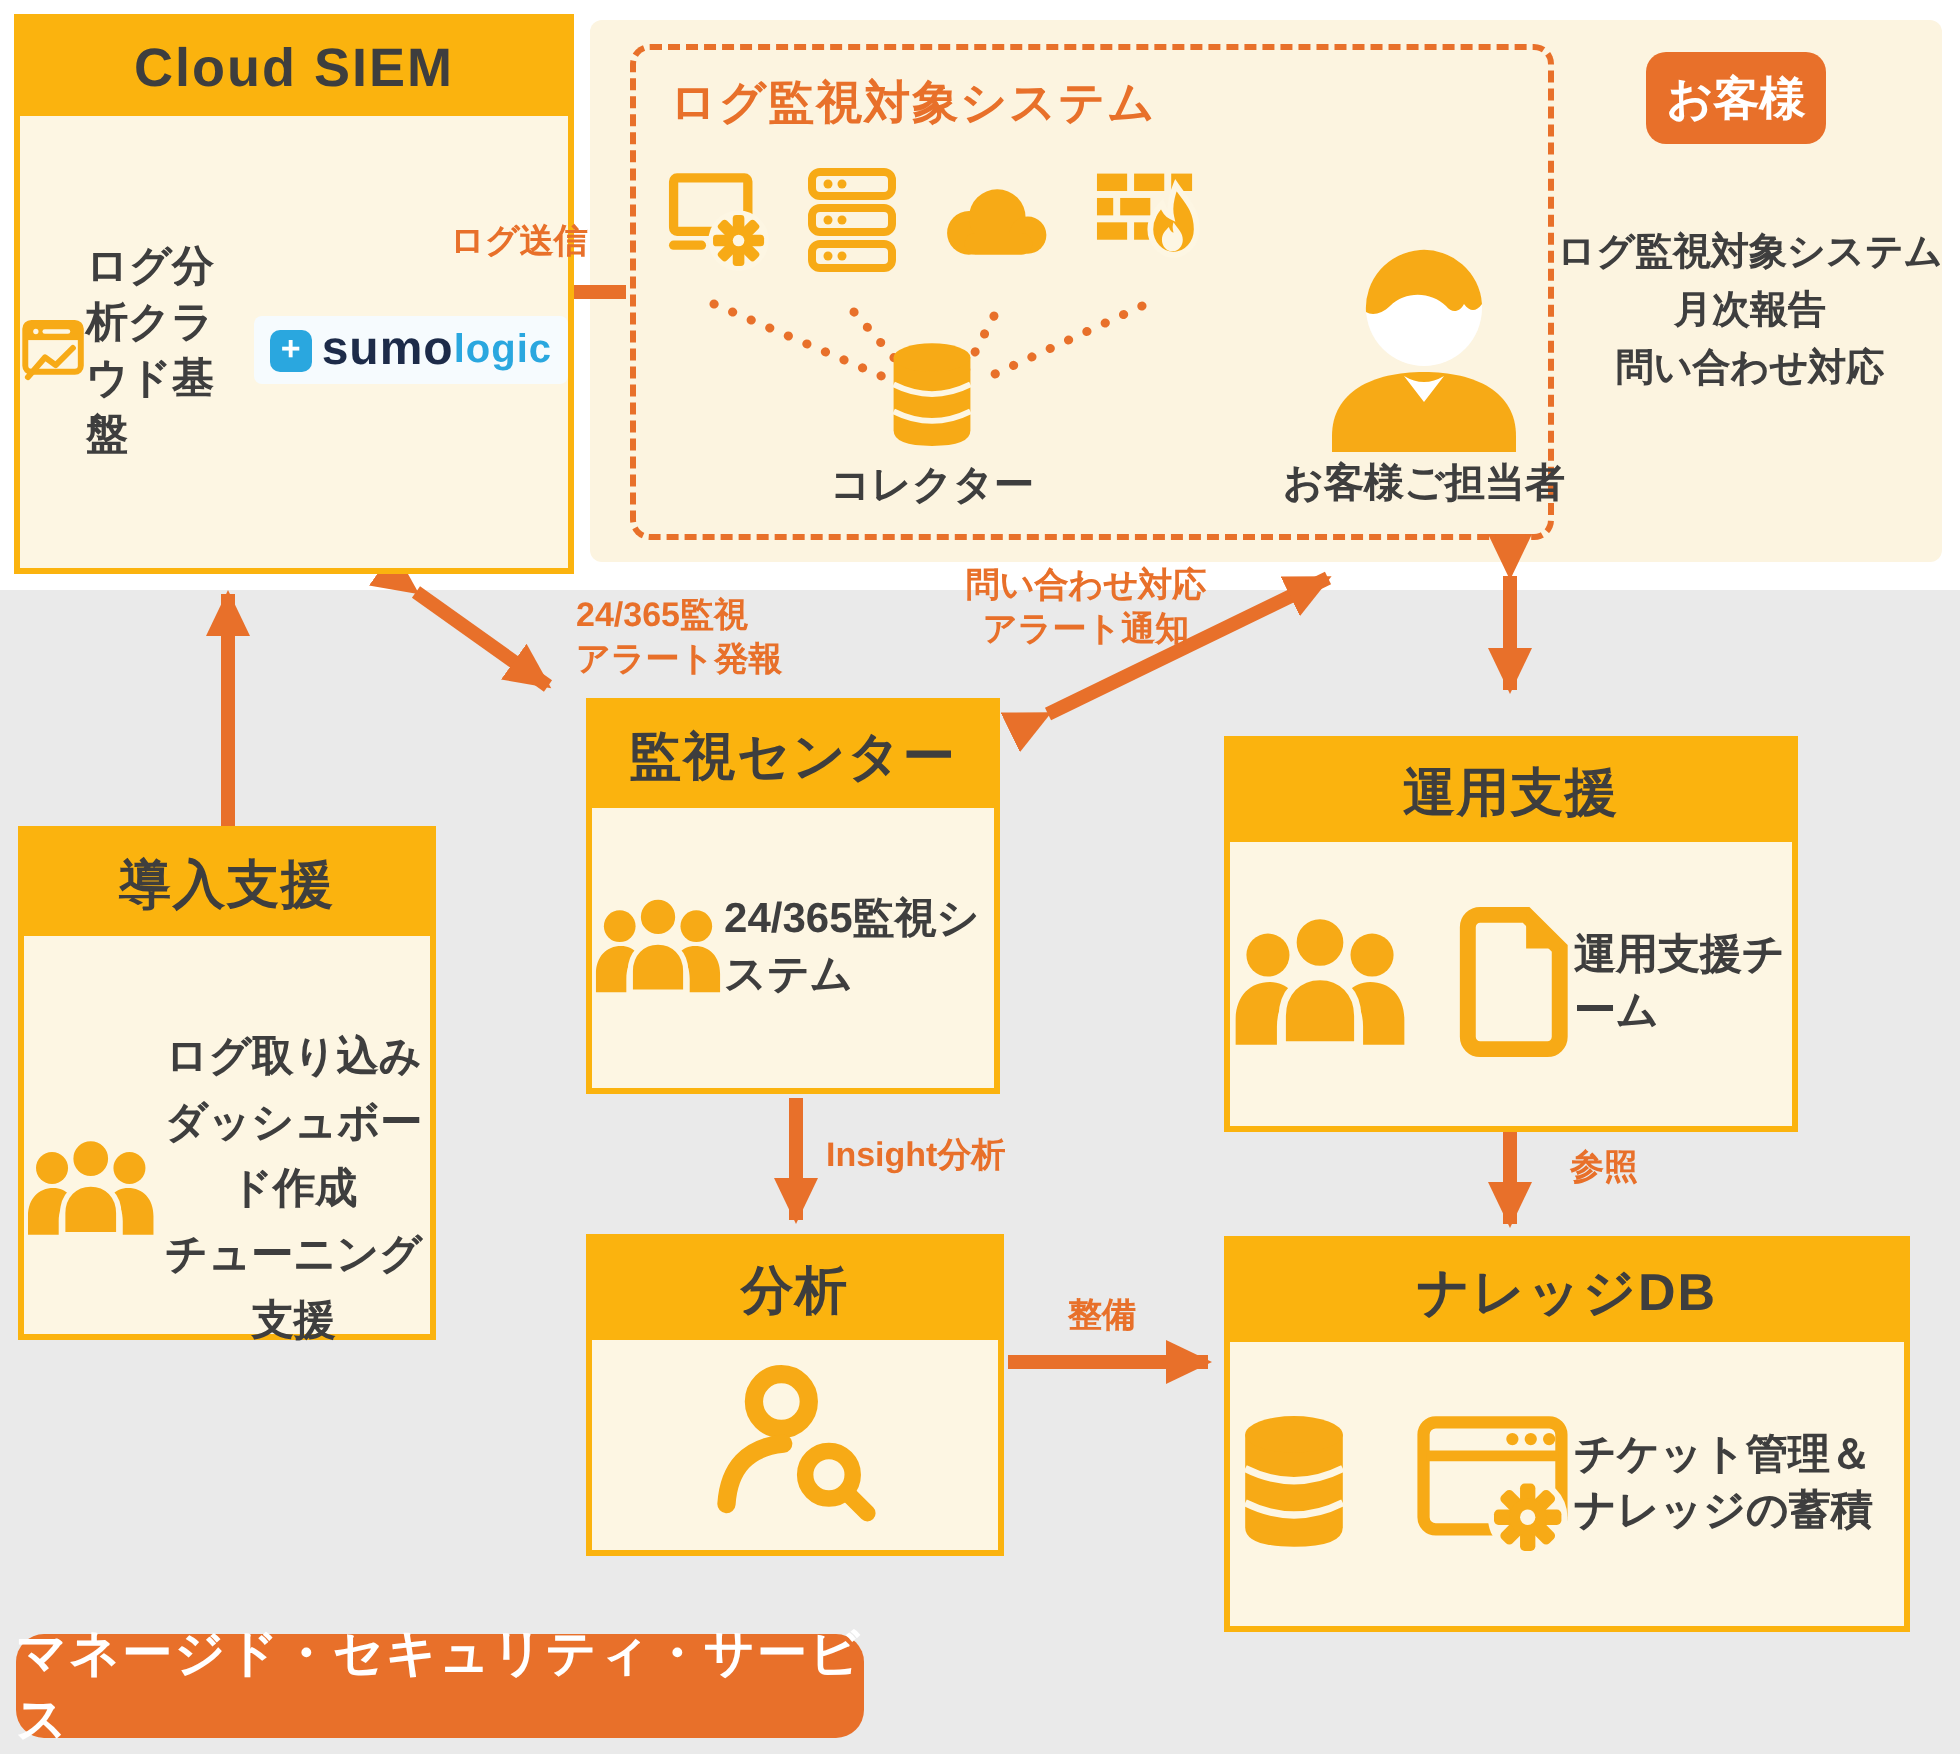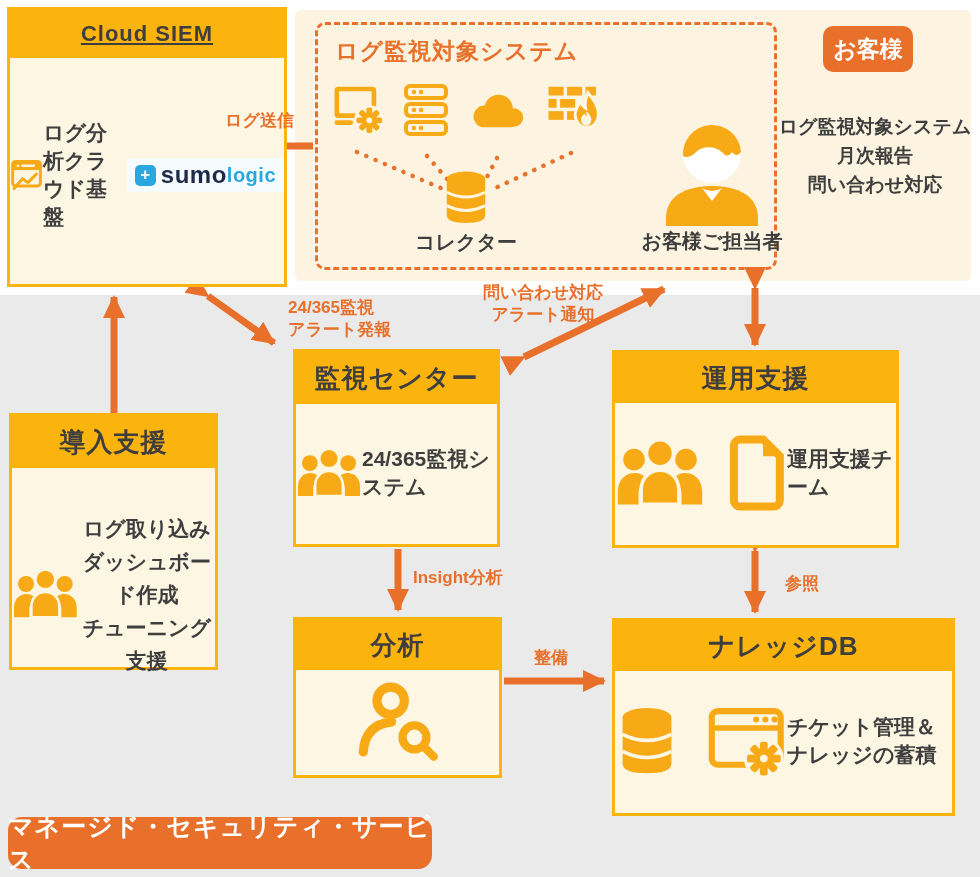--- a/index.html
+++ b/index.html
@@ -9,21 +9,21 @@
   .cream-panel{position:absolute;left:295px;top:10px;width:676px;height:271px;background:#FCF4E0;border-radius:6px;}
   
   .node{position:absolute;border:3px solid #FBB30E;background:#FDF6E3;box-sizing:border-box;}
   .node-header{background:#FBB30E;display:flex;align-items:center;justify-content:center;
     font-weight:bold;font-size:26px;color:#3E3E3E;letter-spacing:1px;}
   .node-body{display:flex;flex-direction:row;align-items:center;justify-content:space-evenly;}
   .node-label{font-weight:bold;font-size:21px;color:#3E3E3E;}
   .icon-row{display:flex;align-items:center;}
   
   #cloud-siem{left:7px;top:7px;width:280px;height:280px;}
-  #cloud-siem .node-header{height:48px;font-size:22px;text-decoration:underline;}
+  #cloud-siem .node-header{height:48px;font-size:27px;}
   #cloud-siem .node-body{height:222px;padding-top:6px;}
   .sumo-logo{display:flex;align-items:center;background:#F6FBFE;padding:3px 8px;border-radius:4px;}
   .sumo-plus{width:21px;height:21px;border-radius:5px;background:#2AA7DF;color:#fff;display:flex;
     align-items:center;justify-content:center;font-weight:bold;font-size:17px;margin-right:5px;}
   .sumo-word1{color:#1D2B49;font-weight:bold;font-size:24px;letter-spacing:0.5px;}
   .sumo-word2{color:#2AA7DF;font-weight:bold;font-size:20px;letter-spacing:0.5px;}
   
   .dashed-box{position:absolute;left:315px;top:22px;width:462px;height:248px;border:3px dashed #E8702A;
     border-radius:10px;box-sizing:border-box;}
   .dashed-title{position:absolute;left:335px;top:36px;font-weight:bold;font-size:23px;color:#E8702A;letter-spacing:1px;}
@@ -216,21 +216,21 @@
           <path d="M3 74 v-14 c0 -13 8 -21 19 -21 c5 0 9 2 12 5 c-6 6 -8 13 -8 20 v10 z"></path>
           <path d="M97 74 v-14 c0 -13 -8 -21 -19 -21 c-5 0 -9 2 -12 5 c6 6 8 13 8 20 v10 z"></path>
           <circle cx="50" cy="17" r="15" stroke="#FDF6E3" stroke-width="4"></circle>
           <path d="M29 74 v-16 c0 -13 9 -22 21 -22 s21 9 21 22 v16 z" stroke="#FDF6E3" stroke-width="4"></path>
         </g>
       </svg>
       <div class="node-label">24/365監視システム</div>
     </div>
   </div>
 
-  <div class="node" style="left:612px;top:350px;width:287px;height:198px;">
+  <div class="node" style="left:612px;top:368px;width:287px;height:198px;">
     <div class="node-header" style="height:50px;">運用支援</div>
     <div class="node-body" style="height:139px;">
       <div class="icon-row" style="gap:20px;">
         <svg width="90" height="70" viewBox="0 0 100 78">
           <g fill="#F7AA16">
             <circle cx="21" cy="24" r="12"></circle>
             <circle cx="79" cy="24" r="12"></circle>
             <path d="M3 74 v-14 c0 -13 8 -21 19 -21 c5 0 9 2 12 5 c-6 6 -8 13 -8 20 v10 z"></path>
             <path d="M97 74 v-14 c0 -13 -8 -21 -19 -21 c-5 0 -9 2 -12 5 c6 6 8 13 8 20 v10 z"></path>
             <circle cx="50" cy="17" r="15" stroke="#FDF6E3" stroke-width="4"></circle>

